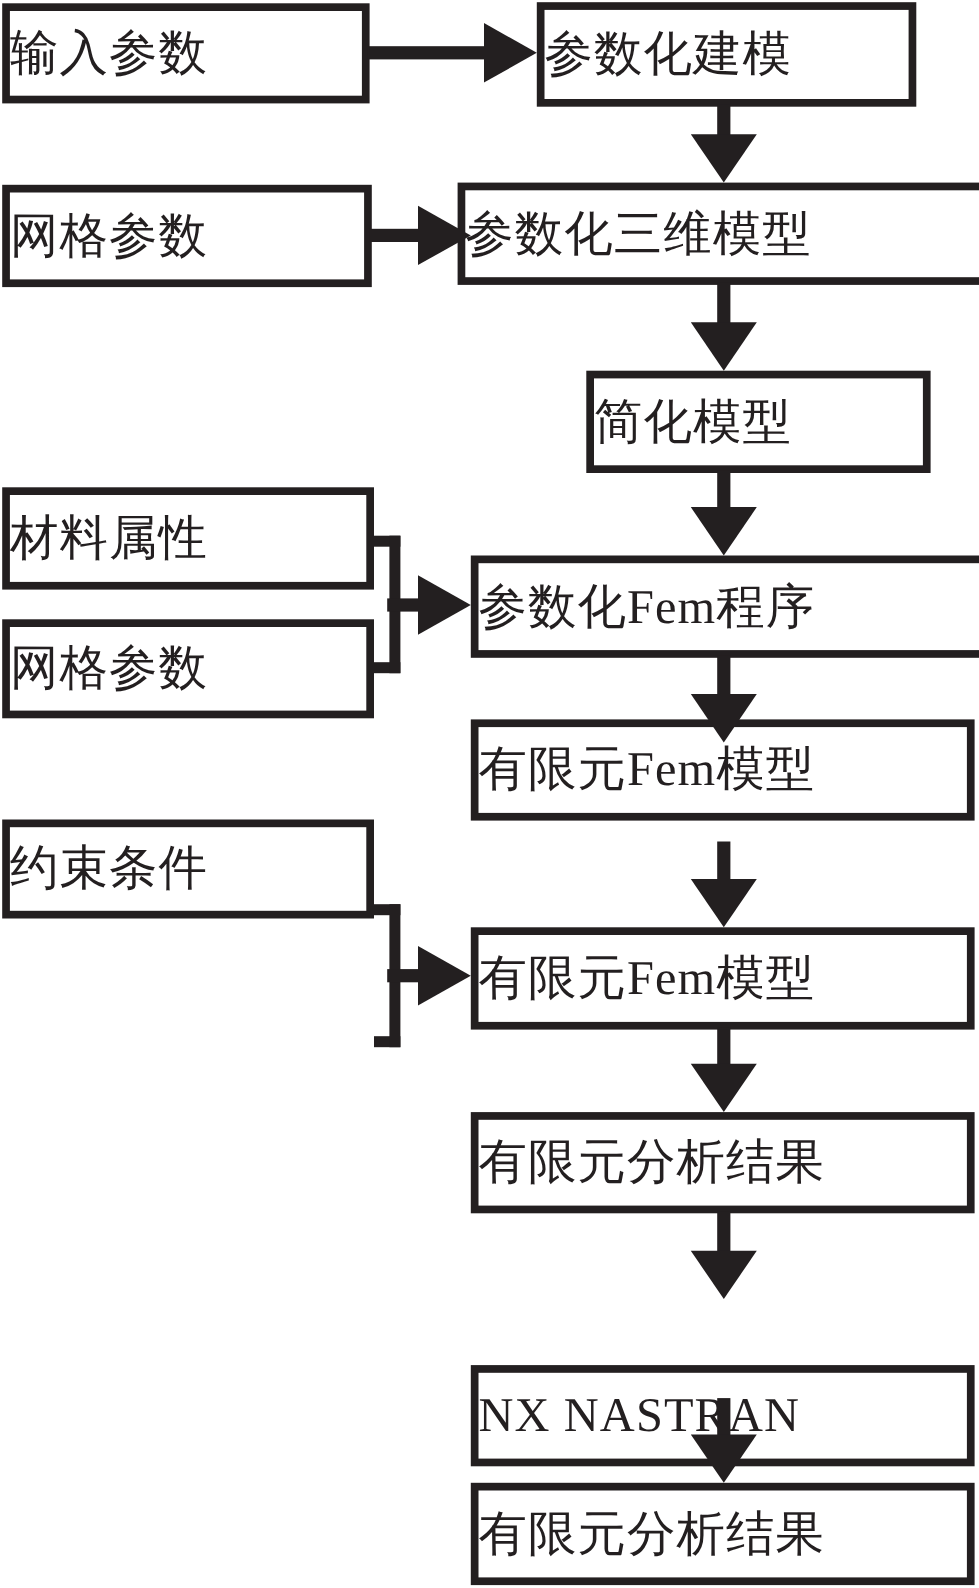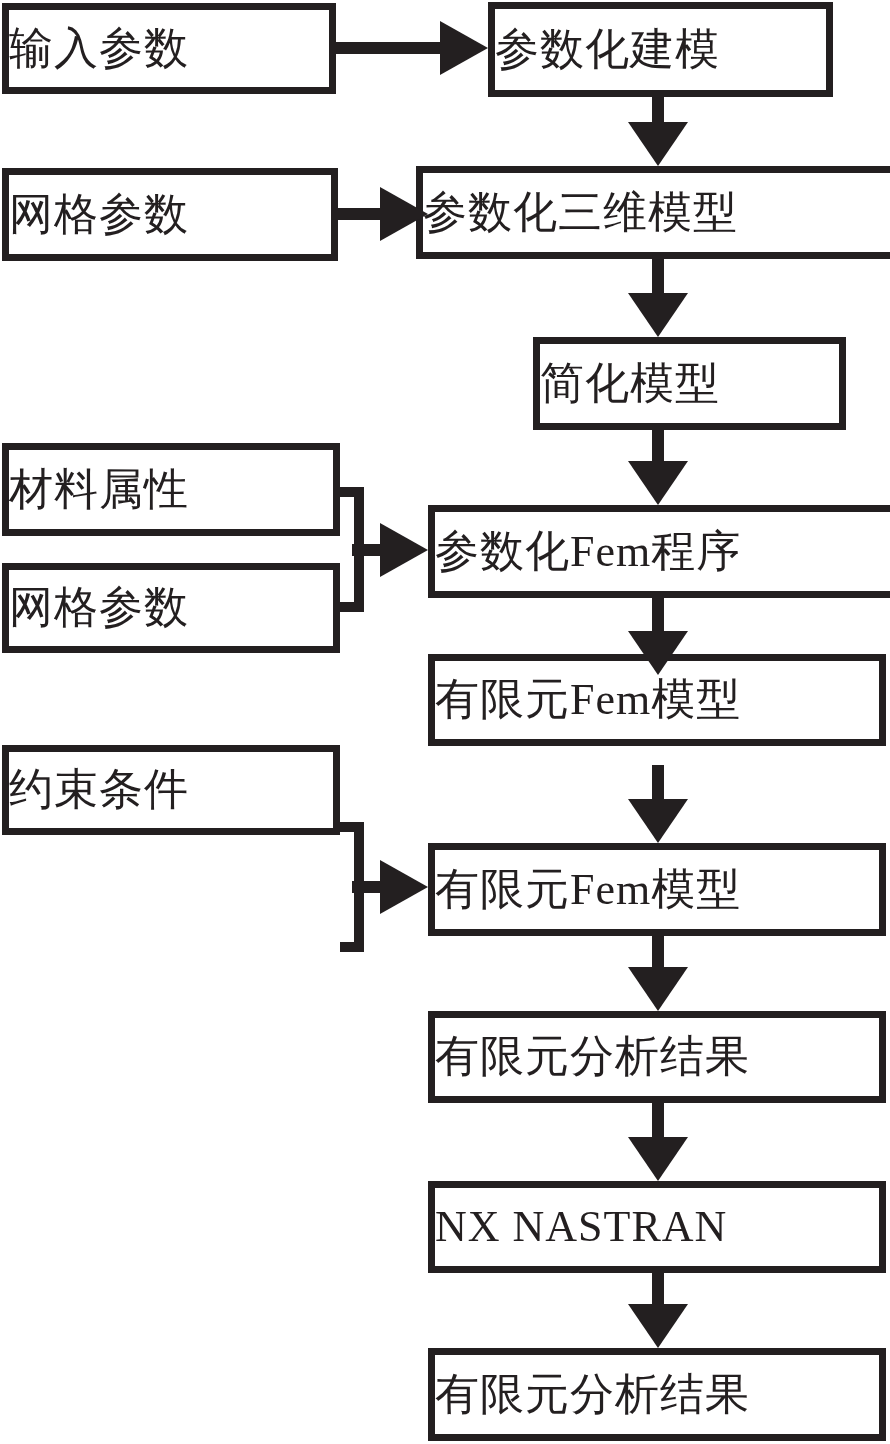--- a/index.html
+++ b/index.html
@@ -85,21 +85,21 @@
 
 
   <div class="node" style="left:428px;top:843px;width:458px;height:93px">
     <span>有限元Fem模型</span>
   </div>
 
   <div class="node" style="left:428px;top:1011px;width:458px;height:92px">
     <span>有限元分析结果</span>
   </div>
 
-  <div class="node" style="left:428px;top:1181px;width:458px;height:92px">
+  <div class="node" style="left:428px;top:1241px;width:458px;height:92px">
     <span>NX NASTRAN</span>
   </div>
 
   <div class="node" style="left:428px;top:1348px;width:458px;height:93px">
     <span>有限元分析结果</span>
   </div>
 
   <div>
     <div class="vshaft" style="left:652px;top:95px;height:31px"></div>
     <div class="vhead" style="left:628px;top:122px"></div>

